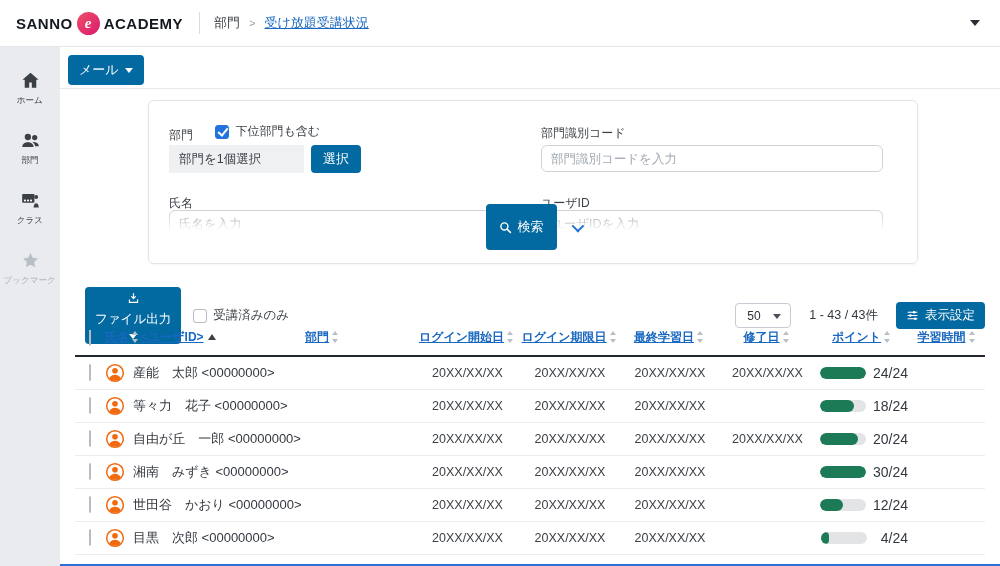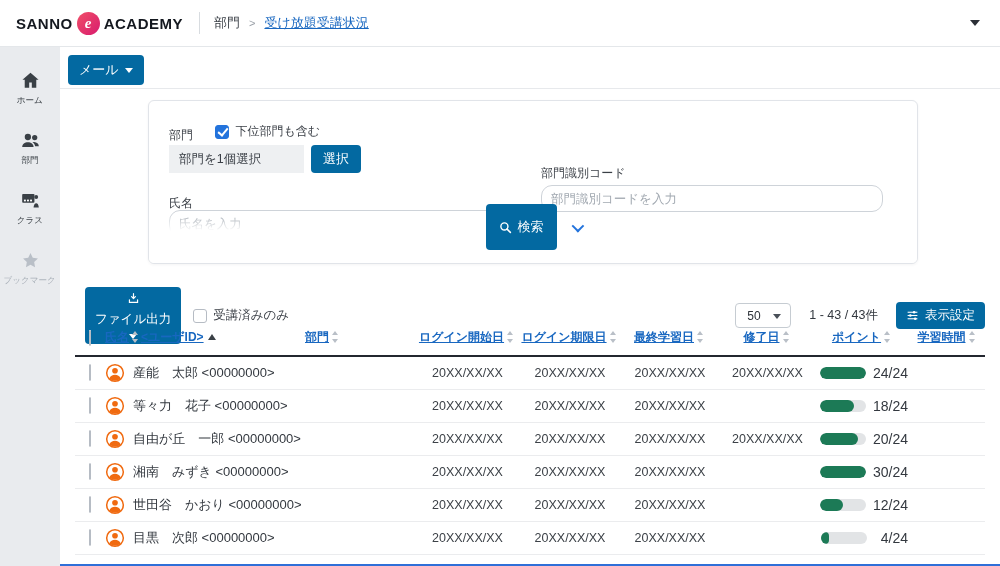--- a/index.html
+++ b/index.html
@@ -29,30 +29,30 @@
   .main { position:absolute; top:47px; left:60px; width:940px; height:519px; background:#fff; }
   .mail-row { height:42px; border-bottom:1px solid #e7e9ec; }
   .btn-blue { display:inline-flex; align-items:center; gap:6px; background:#0369a1; color:#fff; border:none; border-radius:4px; font-size:13px; font-family:inherit; cursor:pointer; }
   .mail-btn { margin:8px 0 0 8px; padding:6px 11px; }
   .caret-w { width:0; height:0; border-left:4px solid transparent; border-right:4px solid transparent; border-top:5px solid #fff; }
 
   
   .card { position:absolute; left:88px; top:53px; width:770px; height:164px; border:1px solid #e1e4e9; border-radius:6px; background:#fff; box-shadow:0 1px 3px rgba(30,40,60,.05); overflow:hidden; }
   .frow { position:absolute; left:20px; right:23px; }
   .lcol { position:absolute; left:0; width:330px; }
-  .rcol { position:absolute; left:372px; right:11px;margin-top:40px; }
+  .rcol { position:absolute; left:372px; right:11px; }
   .f-label { font-size:12px; color:#3a3f46; }
   .r1 { top:22px; } .r2 { top:44px; } .r3 { top:92px; } .r4 { top:109px; }
   .chk-group { display:inline-flex; align-items:center; gap:6px; margin-left:18px; }
   .checkbox { width:14px; height:14px; border:1.5px solid #b6bcc4; border-radius:3px; background:#fff; cursor:pointer; position:relative; flex:none; }
   .checkbox.checked { background:#2373dc; border-color:#2373dc; }
   .checkbox.checked::after { content:""; position:absolute; left:3.5px; top:0.5px; width:4px; height:8px; border:solid #fff; border-width:0 2px 2px 0; transform:rotate(40deg); }
   .dept-display { position:absolute; left:0; top:0; width:135px; height:28px; background:#eef0f2; border-radius:0; font-size:12.5px; color:#3a3f46; line-height:28px; padding-left:10px; }
   .select-btn { position:absolute; left:142px; top:0; height:28px; padding:0 12px; font-size:13px; }
-  .txt-input { width:100%; height:27px; border:1px solid #ced3d9; border-radius:11px; font-size:12.5px; padding:0 9px; color:#3a3f46; font-family:inherit; background:#fff; }
+  .txt-input { width:100%; height:27px; border:1px solid #ced3d9; border-radius:6px; font-size:12.5px; padding:0 9px; color:#3a3f46; font-family:inherit; background:#fff; }
   .txt-input::placeholder { color:#a2a9b1; }
   .card-fade { position:absolute; left:0; right:0; top:113px; height:51px; background:linear-gradient(to bottom, rgba(255,255,255,0) 0px, #ffffff 17px); z-index:2; }
   .search-row { position:absolute; left:0; right:0; bottom:13px; display:flex; align-items:center; justify-content:center; gap:15px; z-index:3; }
   .search-btn { padding:14px 13px; font-size:13px; }
   .chev-down { width:9px; height:9px; border:solid #2373dc; border-width:0 2px 2px 0; transform:rotate(45deg) translateY(-2px); cursor:pointer; }
 
   
   .list-toolbar { position:absolute; left:0; top:240px; width:940px; display:flex; align-items:center; padding:0 15px 0 25px; }
   .file-btn { padding:5px 10px; font-size:12.5px;flex-direction:column; }
   .att-group { display:flex; align-items:center; gap:6px; margin-left:12px; font-size:12.5px; color:#3a3f46; }

